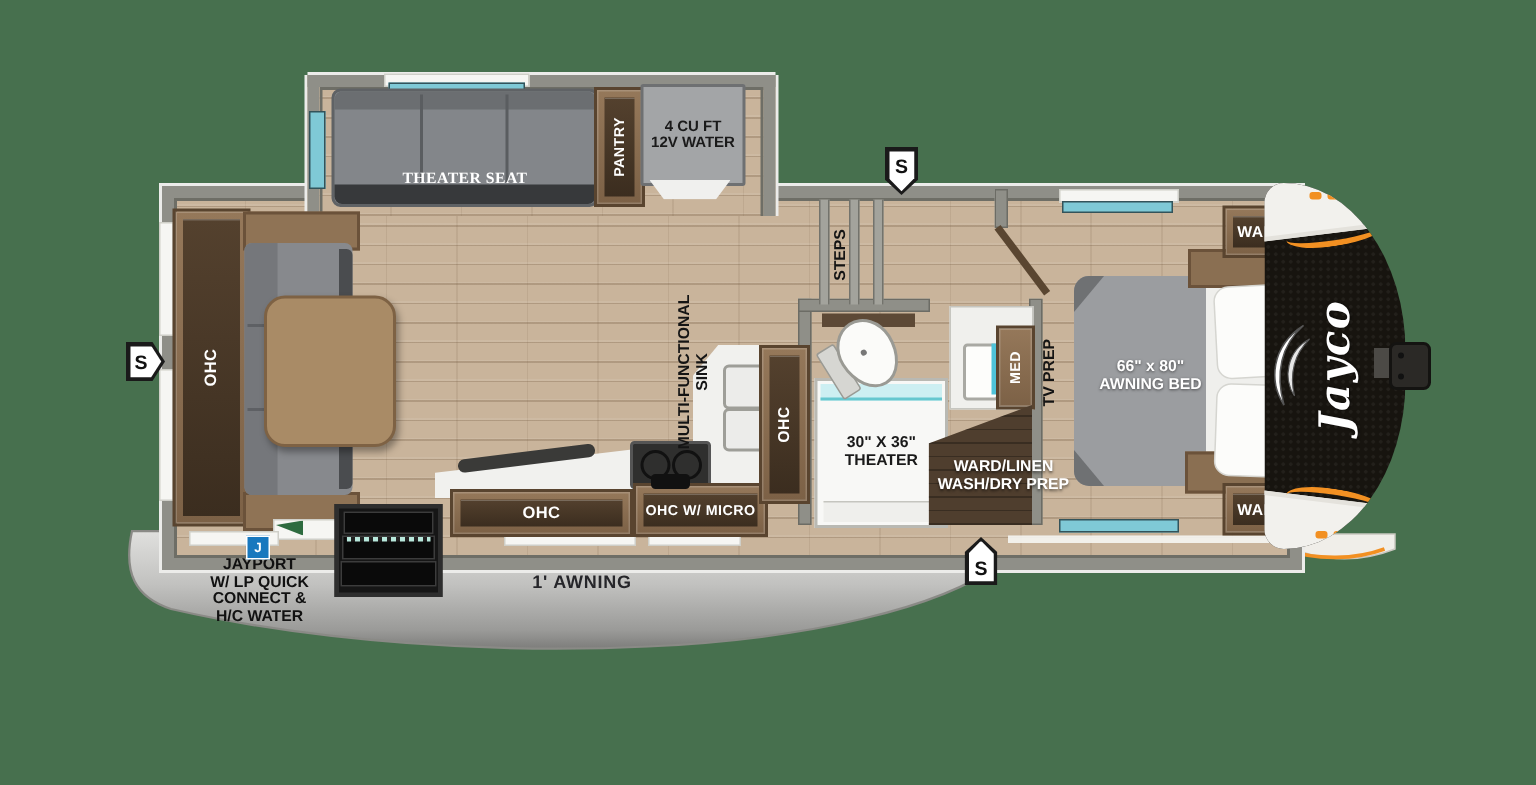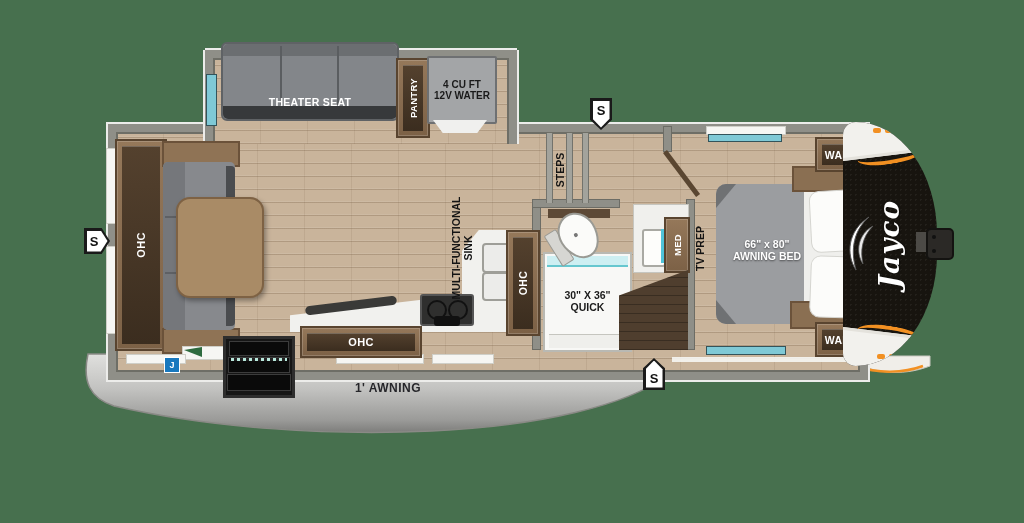--- a/index.html
+++ b/index.html
@@ -72,30 +72,36 @@
   <div class="abs" style="left:223px;top:336px;width:66px;height:56px;background:#161616;border:3px solid #2E2E2E;z-index:6;">
     <div class="abs" style="left:3px;top:2px;right:3px;height:13px;background:#0A0A0A;border:1px solid #3C3C3C;"></div>
     <div class="abs" style="left:2px;top:18px;right:2px;height:14px;background:#0A0A0A;border:1px solid #3C3C3C;">
       <div class="abs" style="left:2px;top:0;right:2px;height:3px;background:repeating-linear-gradient(90deg,#B8E8DC 0 3px,#222 3px 6px);"></div>
     </div>
     <div class="abs" style="left:1px;top:35px;right:1px;height:15px;background:#0A0A0A;border:1px solid #3C3C3C;"></div>
   </div>
 
   <div class="abs txt center" style="left:328px;top:380px;width:120px;height:16px;font-size:12px;letter-spacing:.5px;color:#26262A;z-index:6;">1' AWNING</div>
   <div class="abs" style="left:164px;top:357px;width:14px;height:14px;background:#1878BE;border:1px solid #fff;z-index:7;display:flex;align-items:center;justify-content:center;color:#fff;font-weight:bold;font-size:9px;">J</div>
+  <div class="abs txt" style="left:114px;top:371px;width:118px;font-size:10.5px;line-height:11.5px;text-align:center;color:#111;z-index:6;">
+    <div>JAYPORT</div>
+    <div>W/ LP QUICK</div>
+    <div>CONNECT &amp;</div>
+    <div>H/C WATER</div>
+  </div>
 
   <div class="abs wood body-shell" style="left:108px;top:124px;width:744px;height:240px;z-index:3;"></div>
 
   <div class="abs wood slide-shell" style="left:205px;top:50px;width:296px;height:86px;z-index:4;"></div>
 
   <div class="abs white-strip" style="left:256px;top:49px;width:95px;height:7px;z-index:5;"></div>
   <div class="abs bluewin" style="left:259px;top:55px;width:89px;height:5px;z-index:5;"></div>
   <div class="abs bluewin" style="left:206px;top:74px;width:9px;height:50px;z-index:5;"></div>
 
-  <div class="abs seatgray" style="left:221px;top:42px;width:174px;height:75px;border-radius:6px;border:2px solid #5F6265;z-index:5;">
+  <div class="abs seatgray" style="left:221px;top:59px;width:174px;height:75px;border-radius:6px;border:2px solid #5F6265;z-index:5;font-family:Liberation Serif, serif;">
     <div class="abs" style="left:0;top:0;right:0;height:12px;background:#6B6E71;border-radius:5px 5px 0 0;"></div>
     <div class="abs" style="left:57px;top:2px;width:2px;bottom:14px;background:#5A5D60;"></div>
     <div class="abs" style="left:114px;top:2px;width:2px;bottom:14px;background:#5A5D60;"></div>
     <div class="abs" style="left:0;bottom:0;right:0;height:13px;background:#37393B;border-radius:0 0 5px 5px;"></div>
     <div class="abs" style="left:0;bottom:11px;right:0;text-align:center;color:#fff;font-weight:bold;font-size:10.5px;letter-spacing:.3px;">THEATER SEAT</div>
   </div>
 
   <div class="abs cab" style="left:396px;top:58px;width:30px;height:76px;z-index:5;">
     <div class="inner"></div>
     <div class="lbl rot" style="font-size:9.5px;">PANTRY</div>
@@ -141,20 +147,24 @@
   <div class="abs" style="left:482px;top:243px;width:25px;height:26px;background:#ECECEA;border:2px solid #9E9E98;border-radius:4px;z-index:6;"></div>
   <div class="abs" style="left:482px;top:272px;width:25px;height:25px;background:#ECECEA;border:2px solid #9E9E98;border-radius:4px;z-index:6;"></div>
   <div class="abs vlab" style="left:392px;top:234px;width:140px;height:28px;font-size:10.5px;line-height:12px;z-index:6;">
     <div>MULTI-FUNCTIONAL</div>
     <div>SINK</div>
   </div>
   <div class="abs cab" style="left:300px;top:326px;width:118px;height:28px;z-index:6;">
     <div class="inner"></div>
     <div class="lbl" style="font-size:11px;">OHC</div>
   </div>
+  <div class="abs cab" style="left:422px;top:322px;width:86px;height:32px;z-index:6;">
+    <div class="inner"></div>
+    <div class="lbl" style="font-size:9.5px;">OHC W/ MICRO</div>
+  </div>
   <div class="abs cab" style="left:506px;top:230px;width:30px;height:102px;z-index:6;">
     <div class="inner"></div>
     <div class="lbl rot" style="font-size:10.5px;">OHC</div>
   </div>
 
   <div class="abs wall" style="left:532px;top:199px;width:9px;height:151px;z-index:5;"></div>
   <div class="abs wall" style="left:532px;top:199px;width:88px;height:9px;z-index:5;"></div>
   <div class="abs wall" style="left:686px;top:199px;width:9px;height:151px;z-index:5;"></div>
   <div class="abs" style="left:548px;top:209px;width:62px;height:9px;background:#5D4936;z-index:6;"></div>
 
@@ -170,34 +180,38 @@
     <div class="abs" style="left:0;top:8px;width:12px;height:34px;background:#D6D6D2;border:1px solid #9A9A94;border-radius:2px;"></div>
     <div class="abs" style="left:11px;top:2px;width:34px;height:44px;background:#FBFBF9;border:2px solid #9A9A94;border-radius:50% 50% 50% 50%/45% 45% 55% 55%;"></div>
     <div class="abs" style="left:26px;top:22px;width:4px;height:4px;background:#777;border-radius:50%;"></div>
   </div>
 
   <div class="abs" style="left:543px;top:252px;width:85px;height:96px;background:#F8F8F6;border:2px solid #B9B9B3;z-index:5;">
     <div class="abs" style="left:2px;top:2px;right:2px;height:9px;background:#CDEFF2;border-bottom:2px solid #66C7CF;"></div>
     <div class="abs" style="left:4px;bottom:2px;right:4px;height:13px;background:#EFEFEC;border-top:1px solid #C5C5BF;"></div>
     <div class="abs center txt" style="left:0;top:32px;right:0;height:30px;font-size:10.5px;line-height:12px;color:#1A1A1A;">
       <div>30" X 36"</div>
-      <div>QUICK</div>
+      <div>THEATER</div>
     </div>
   </div>
 
   <div class="abs" style="left:633px;top:204px;width:54px;height:67px;background:#F0F0ED;border:1px solid #C6C6C0;z-index:5;"></div>
   <div class="abs" style="left:642px;top:229px;width:20px;height:34px;background:#FDFDFB;border:2px solid #A9A9A3;border-radius:3px;z-index:6;"></div>
   <div class="abs" style="left:661px;top:229px;width:4px;height:34px;background:#4FC3D9;z-index:6;"></div>
   <div class="abs cab" style="left:664px;top:217px;width:22px;height:52px;z-index:6;">
     <div class="lbl rot" style="font-size:9.5px;">MED</div>
   </div>
 
   <div class="abs" style="left:619px;top:270px;width:69px;height:80px;background:#4F3E2E;
        background-image:repeating-linear-gradient(0deg, rgba(0,0,0,.28) 0 1px, transparent 1px 9px);
        clip-path:polygon(0 32%,100% 0,100% 100%,0 100%);z-index:6;"></div>
+  <div class="abs center shadowtxt" style="left:610px;top:303px;width:118px;height:28px;color:#fff;font-weight:bold;font-size:10.5px;line-height:12.5px;z-index:7;">
+    <div>WARD/LINEN</div>
+    <div>WASH/DRY PREP</div>
+  </div>
 
   <div class="abs vlab" style="left:663px;top:242px;width:72px;height:13px;font-size:10.5px;z-index:6;">TV PREP</div>
   <div class="abs white-strip" style="left:706px;top:126px;width:78px;height:7px;z-index:5;"></div>
   <div class="abs bluewin" style="left:708px;top:134px;width:72px;height:6px;z-index:5;"></div>
   <div class="abs bluewin" style="left:706px;top:346px;width:78px;height:7px;z-index:5;"></div>
 
   <div class="abs" style="left:716px;top:184px;width:100px;height:140px;background:#9B9DA0;border-radius:10px 4px 4px 10px;z-index:5;">
     <div class="abs" style="left:0;top:0;width:20px;height:24px;background:#6F7173;clip-path:polygon(0 0,100% 0,0 100%);border-radius:10px 0 0 0;"></div>
     <div class="abs" style="left:0;bottom:0;width:20px;height:24px;background:#6F7173;clip-path:polygon(0 0,100% 100%,0 100%);border-radius:0 0 0 10px;"></div>
   </div>

